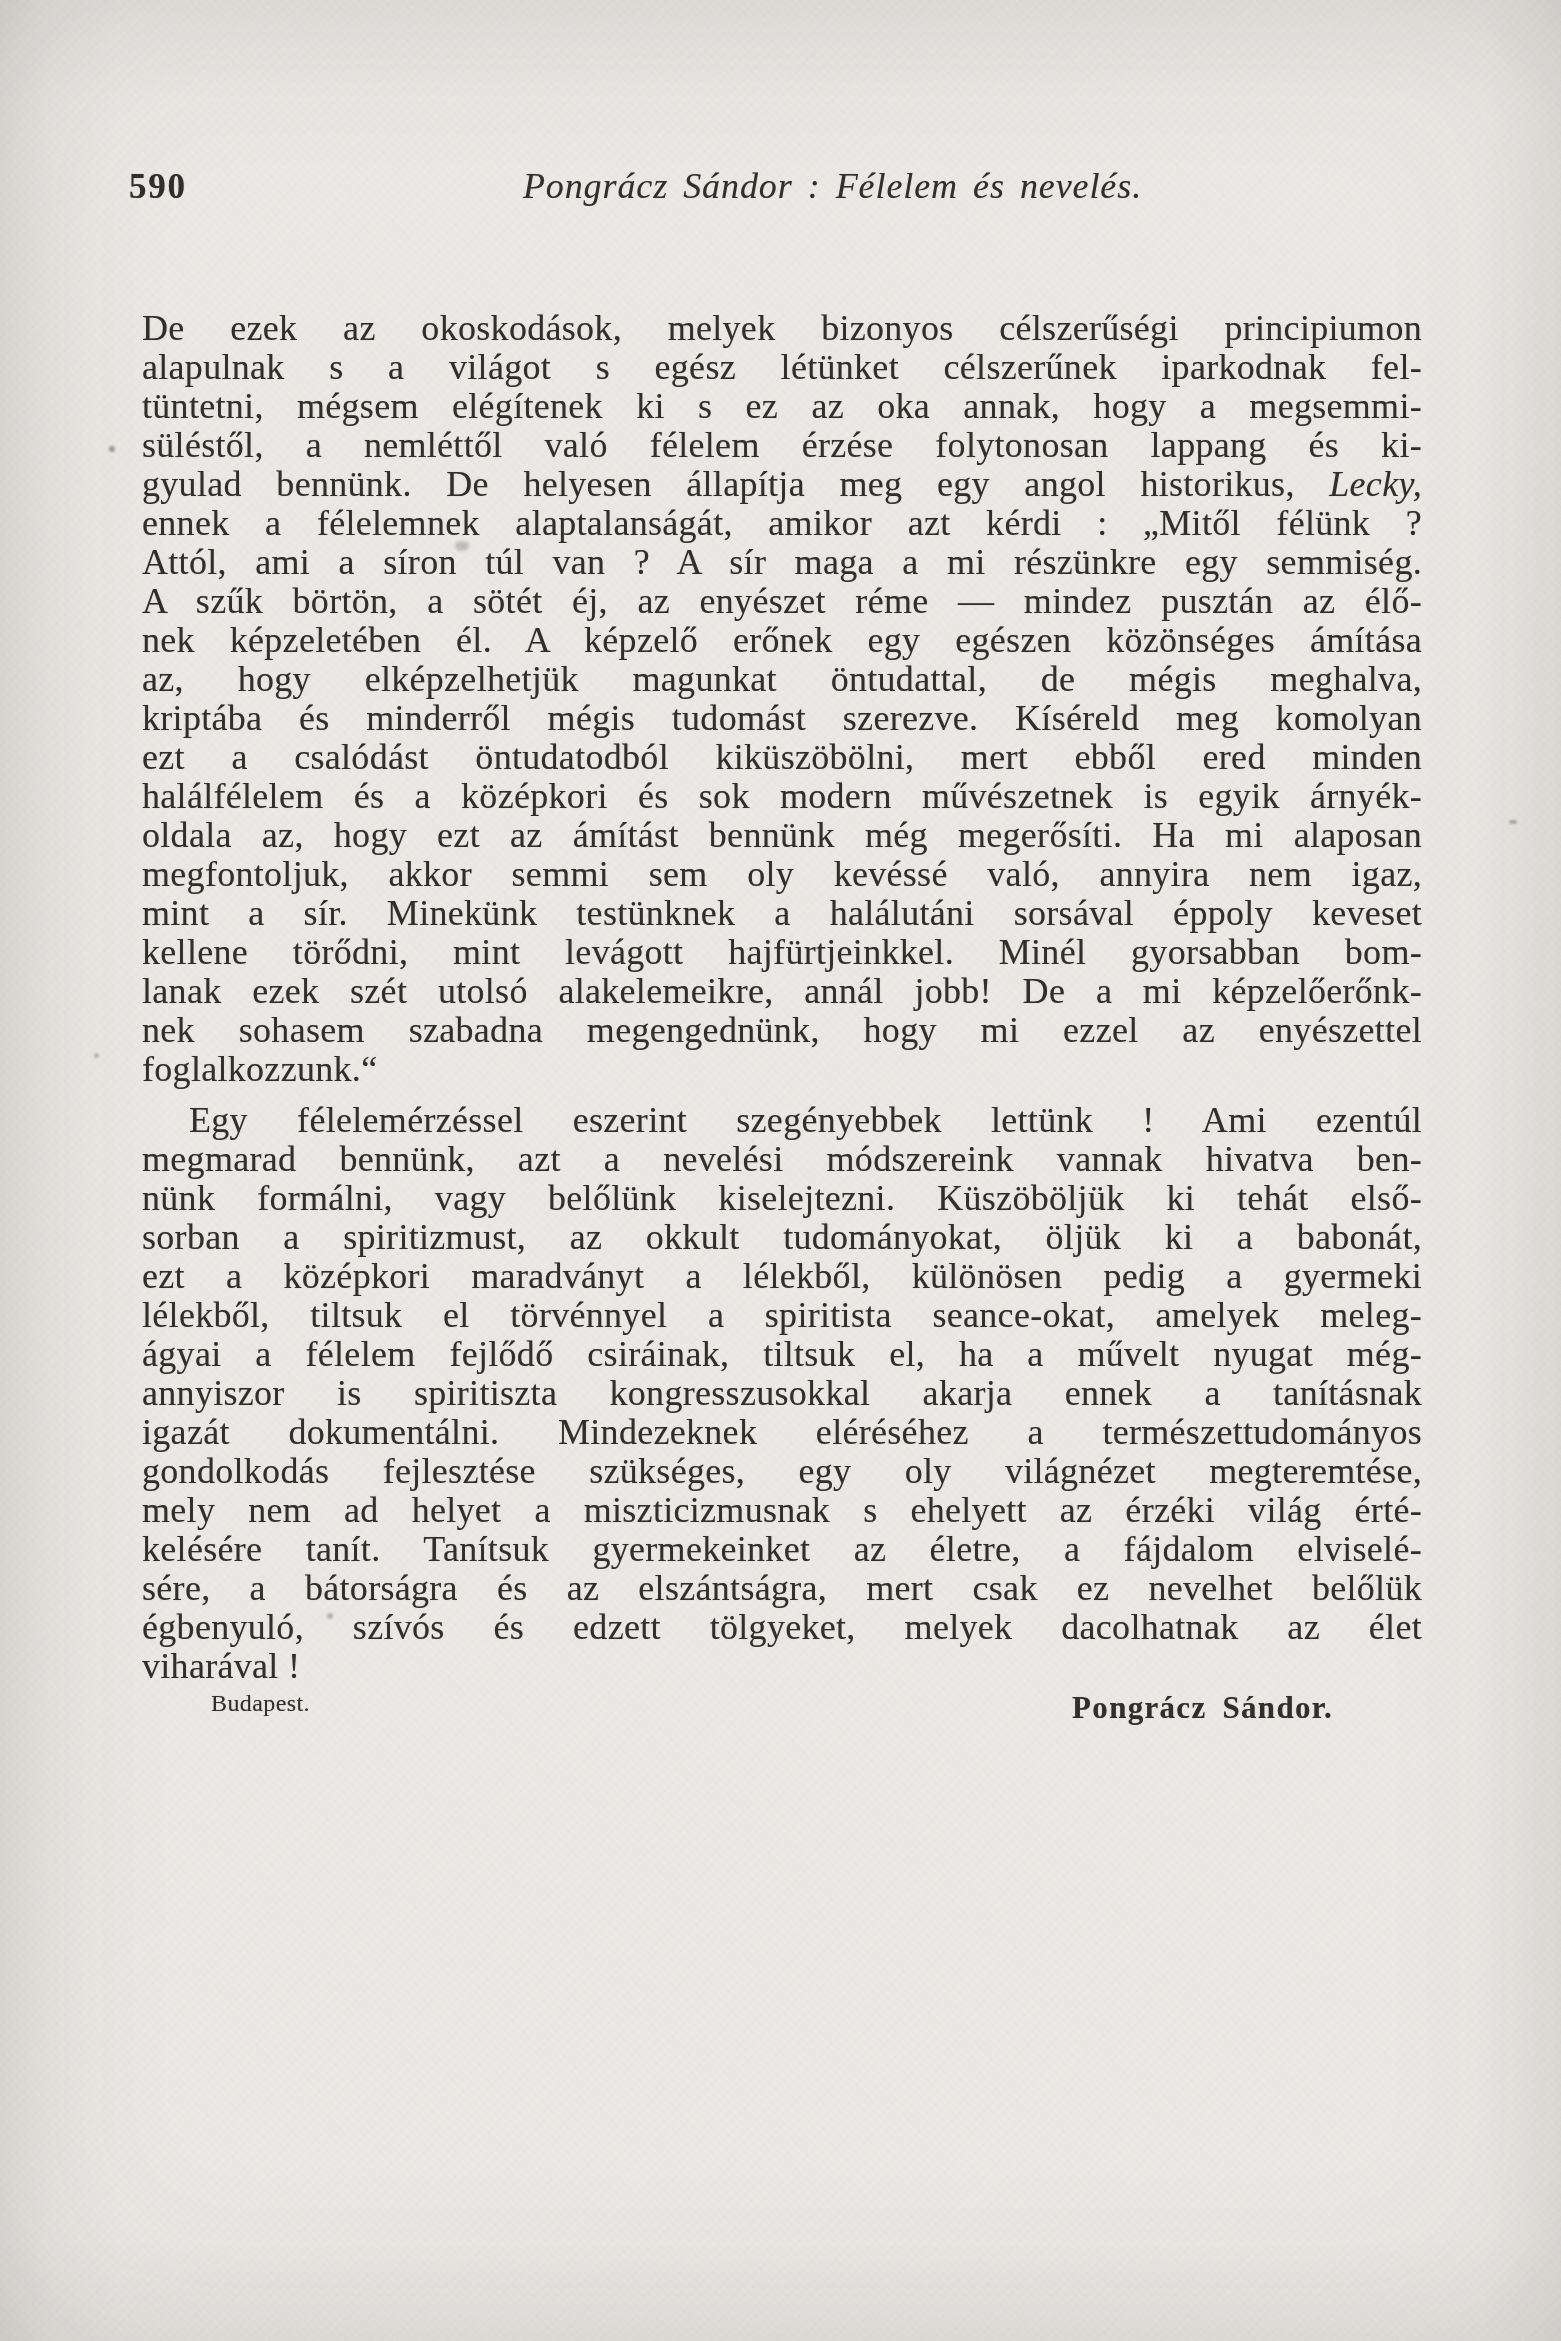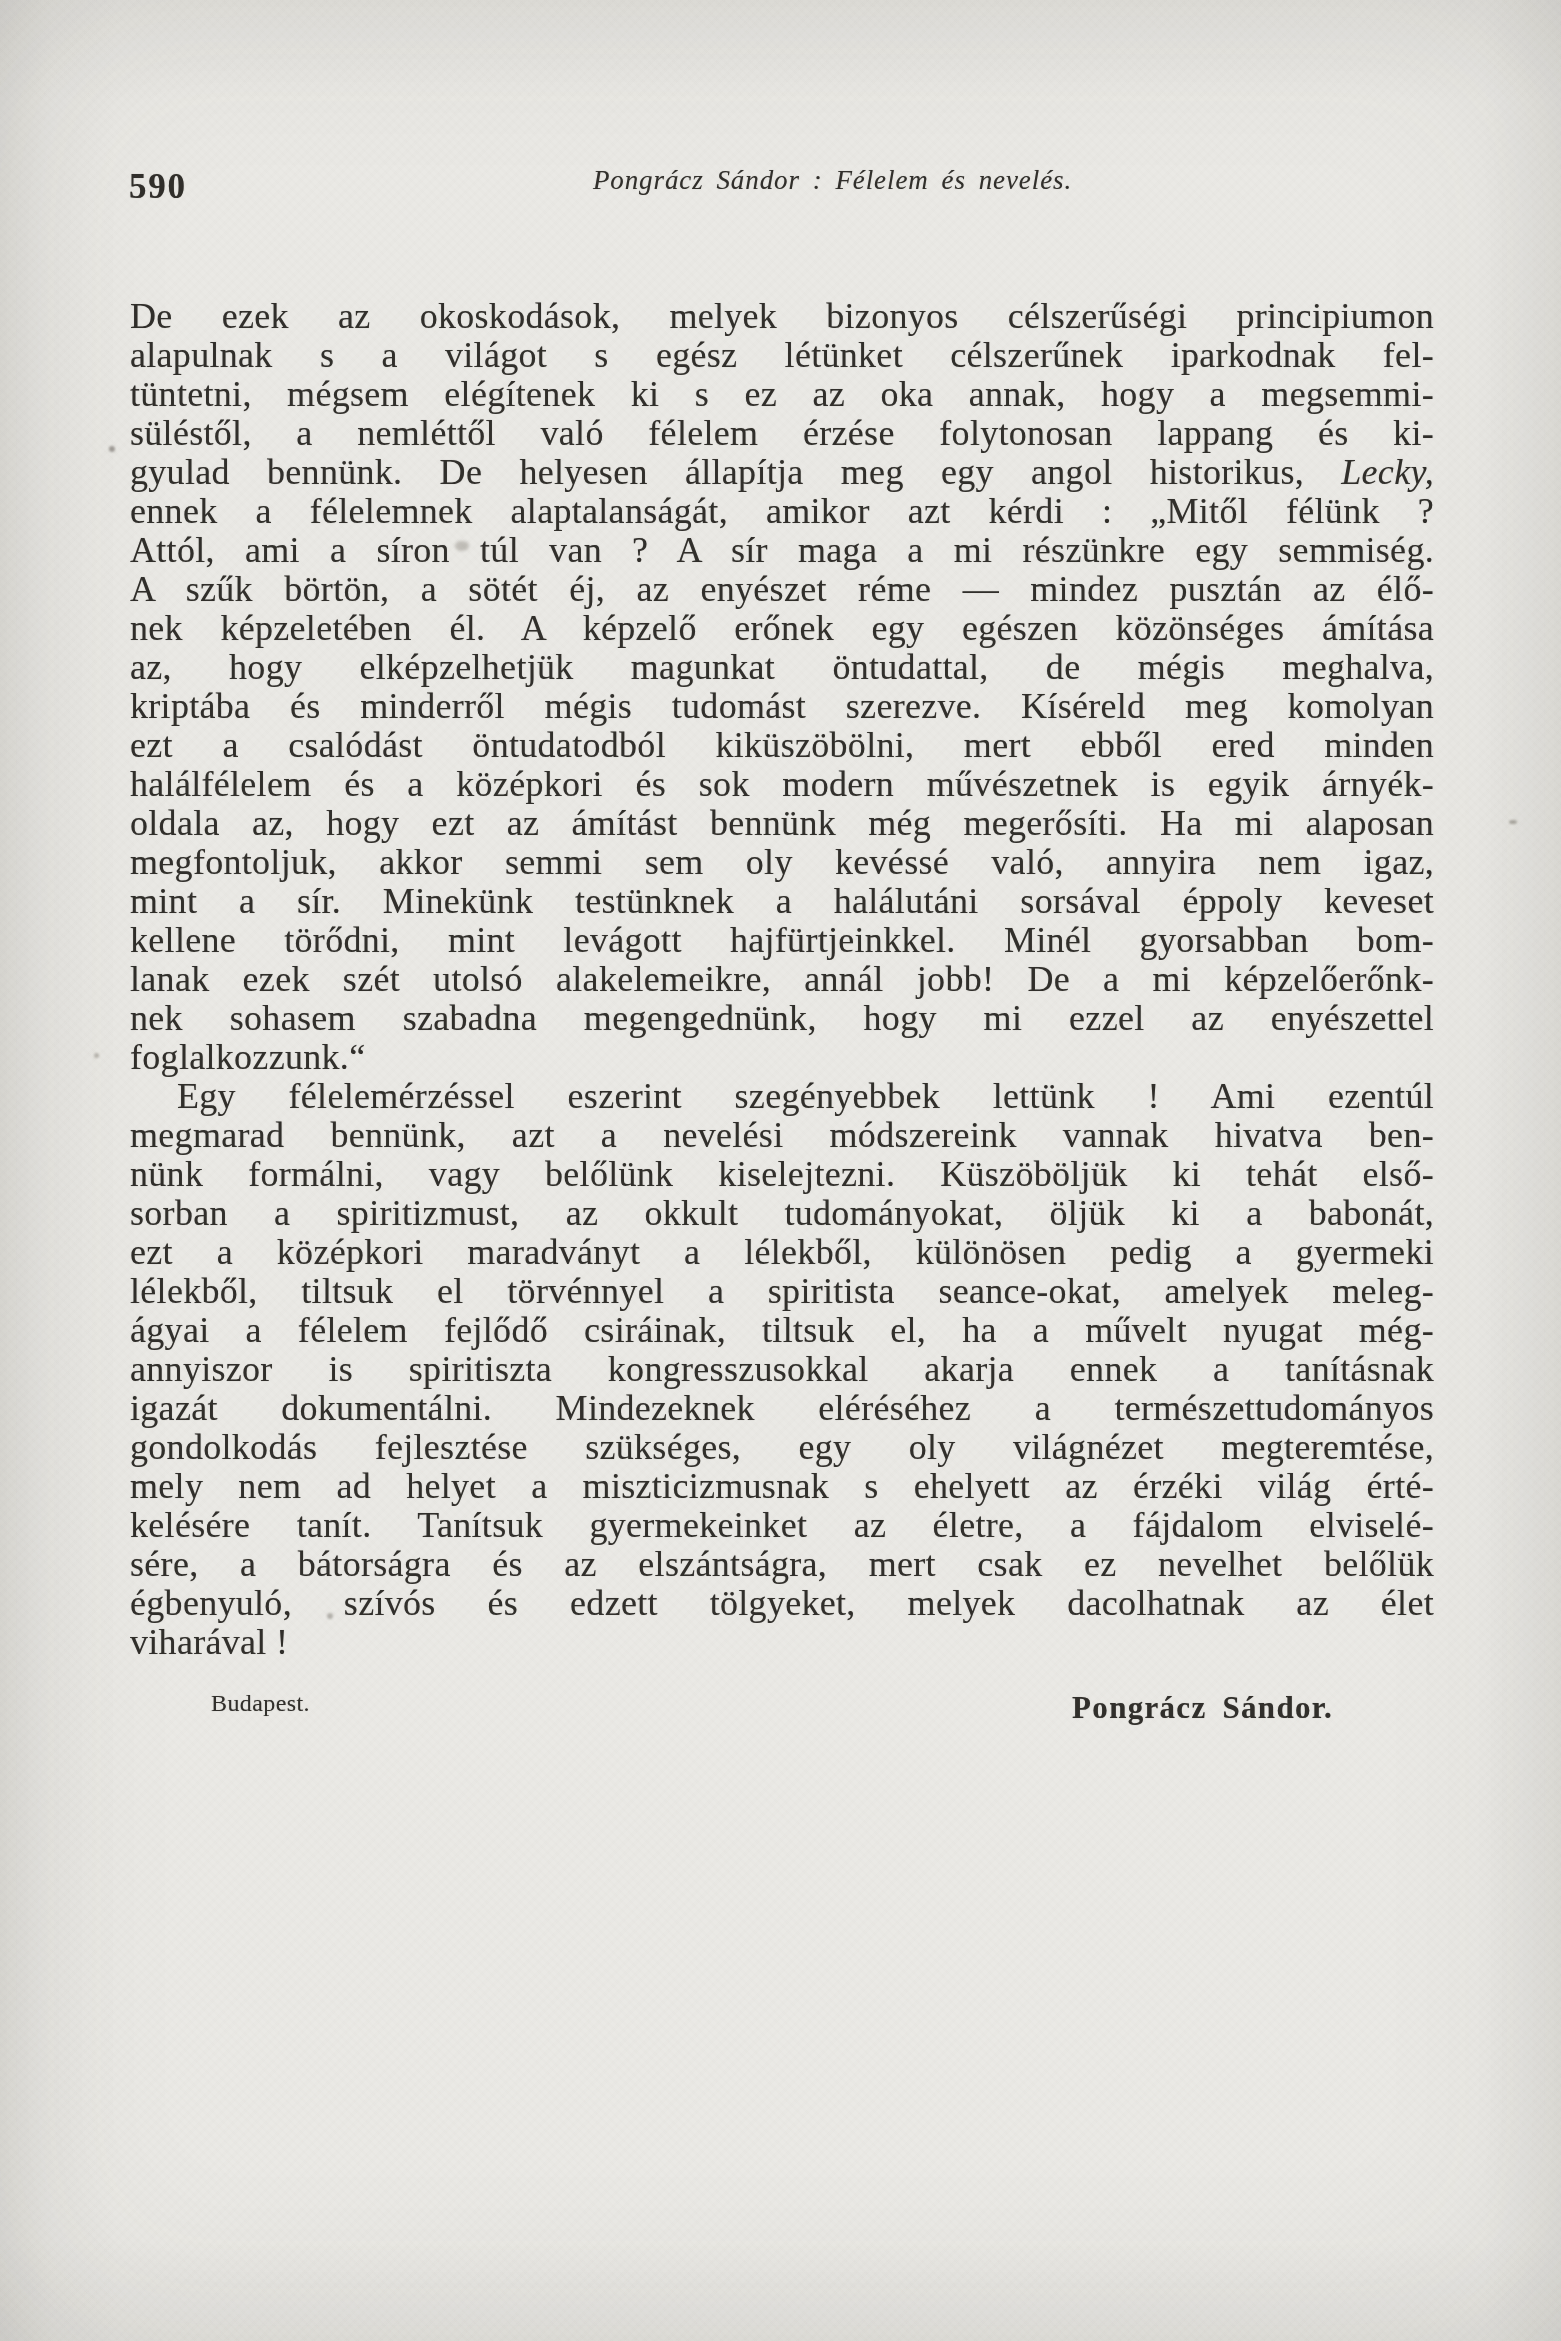--- a/index.html
+++ b/index.html
@@ -30,31 +30,31 @@
   }
 
   
   .page-number {
     position: absolute; left: 129px; top: 167px;
     font-size: 35px; font-weight: bold; letter-spacing: 1.7px;
     text-shadow: 0 0 0.9px rgba(49,47,43,0.4);
   }
   .running-title {
     position: absolute; left: 260px; top: 165px; width: 1145px;
-    text-align: center; font-style: italic; font-size: 27px;
+    text-align: center; font-style: italic; font-size: 36px;
     letter-spacing: 0.9px; word-spacing: 5.2px;
     text-shadow: 0 0 0.9px rgba(49,47,43,0.35);
   }
 
   
   .body-column {
     position: absolute; left: 130px; top: 297px; width: 1304px;
     text-shadow: 0 0 0.9px rgba(49,47,43,0.35);
   }
-  .paragraph { margin: 0; }
+  .paragraph { margin: 12px; }
   .line {
     height: 39px; line-height: 39px;
     font-size: 36px; letter-spacing: 0.3px;
     text-align: justify; text-align-last: justify;
     white-space: normal; overflow: hidden;
   }
   .line.last { text-align: left; text-align-last: left; }
   .paragraph.indent .line:first-child { text-indent: 47px; }
 
   

